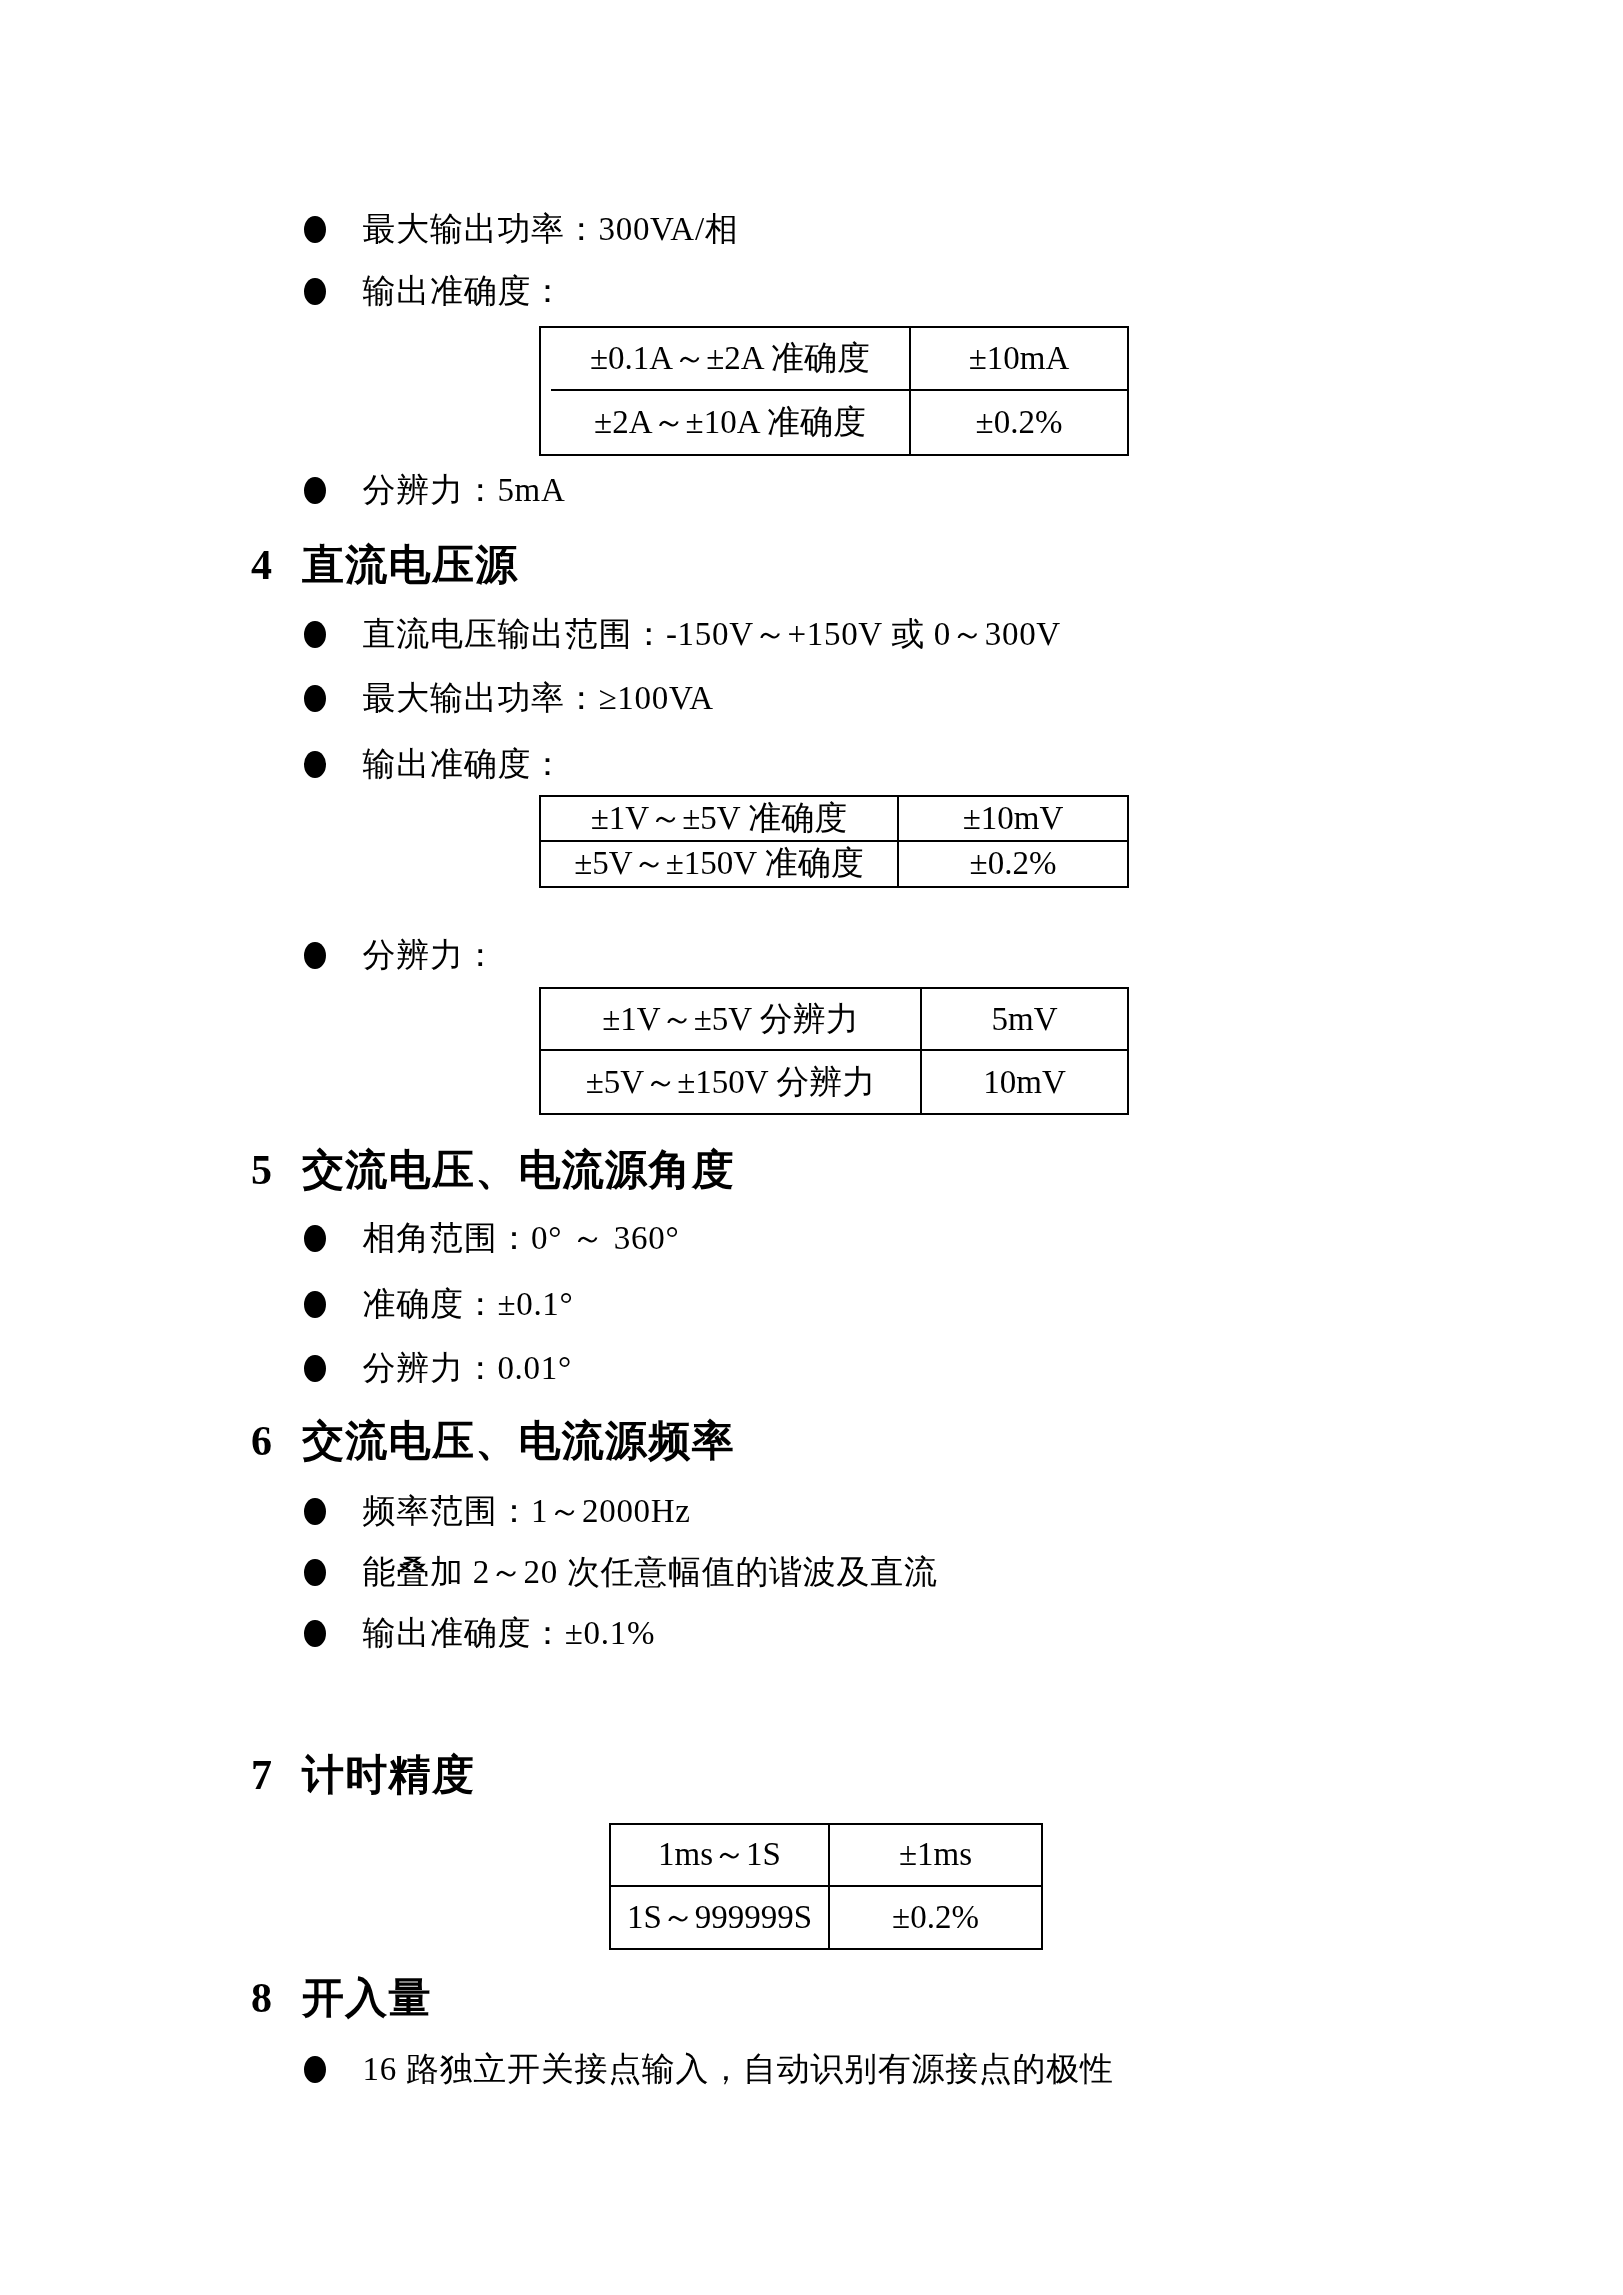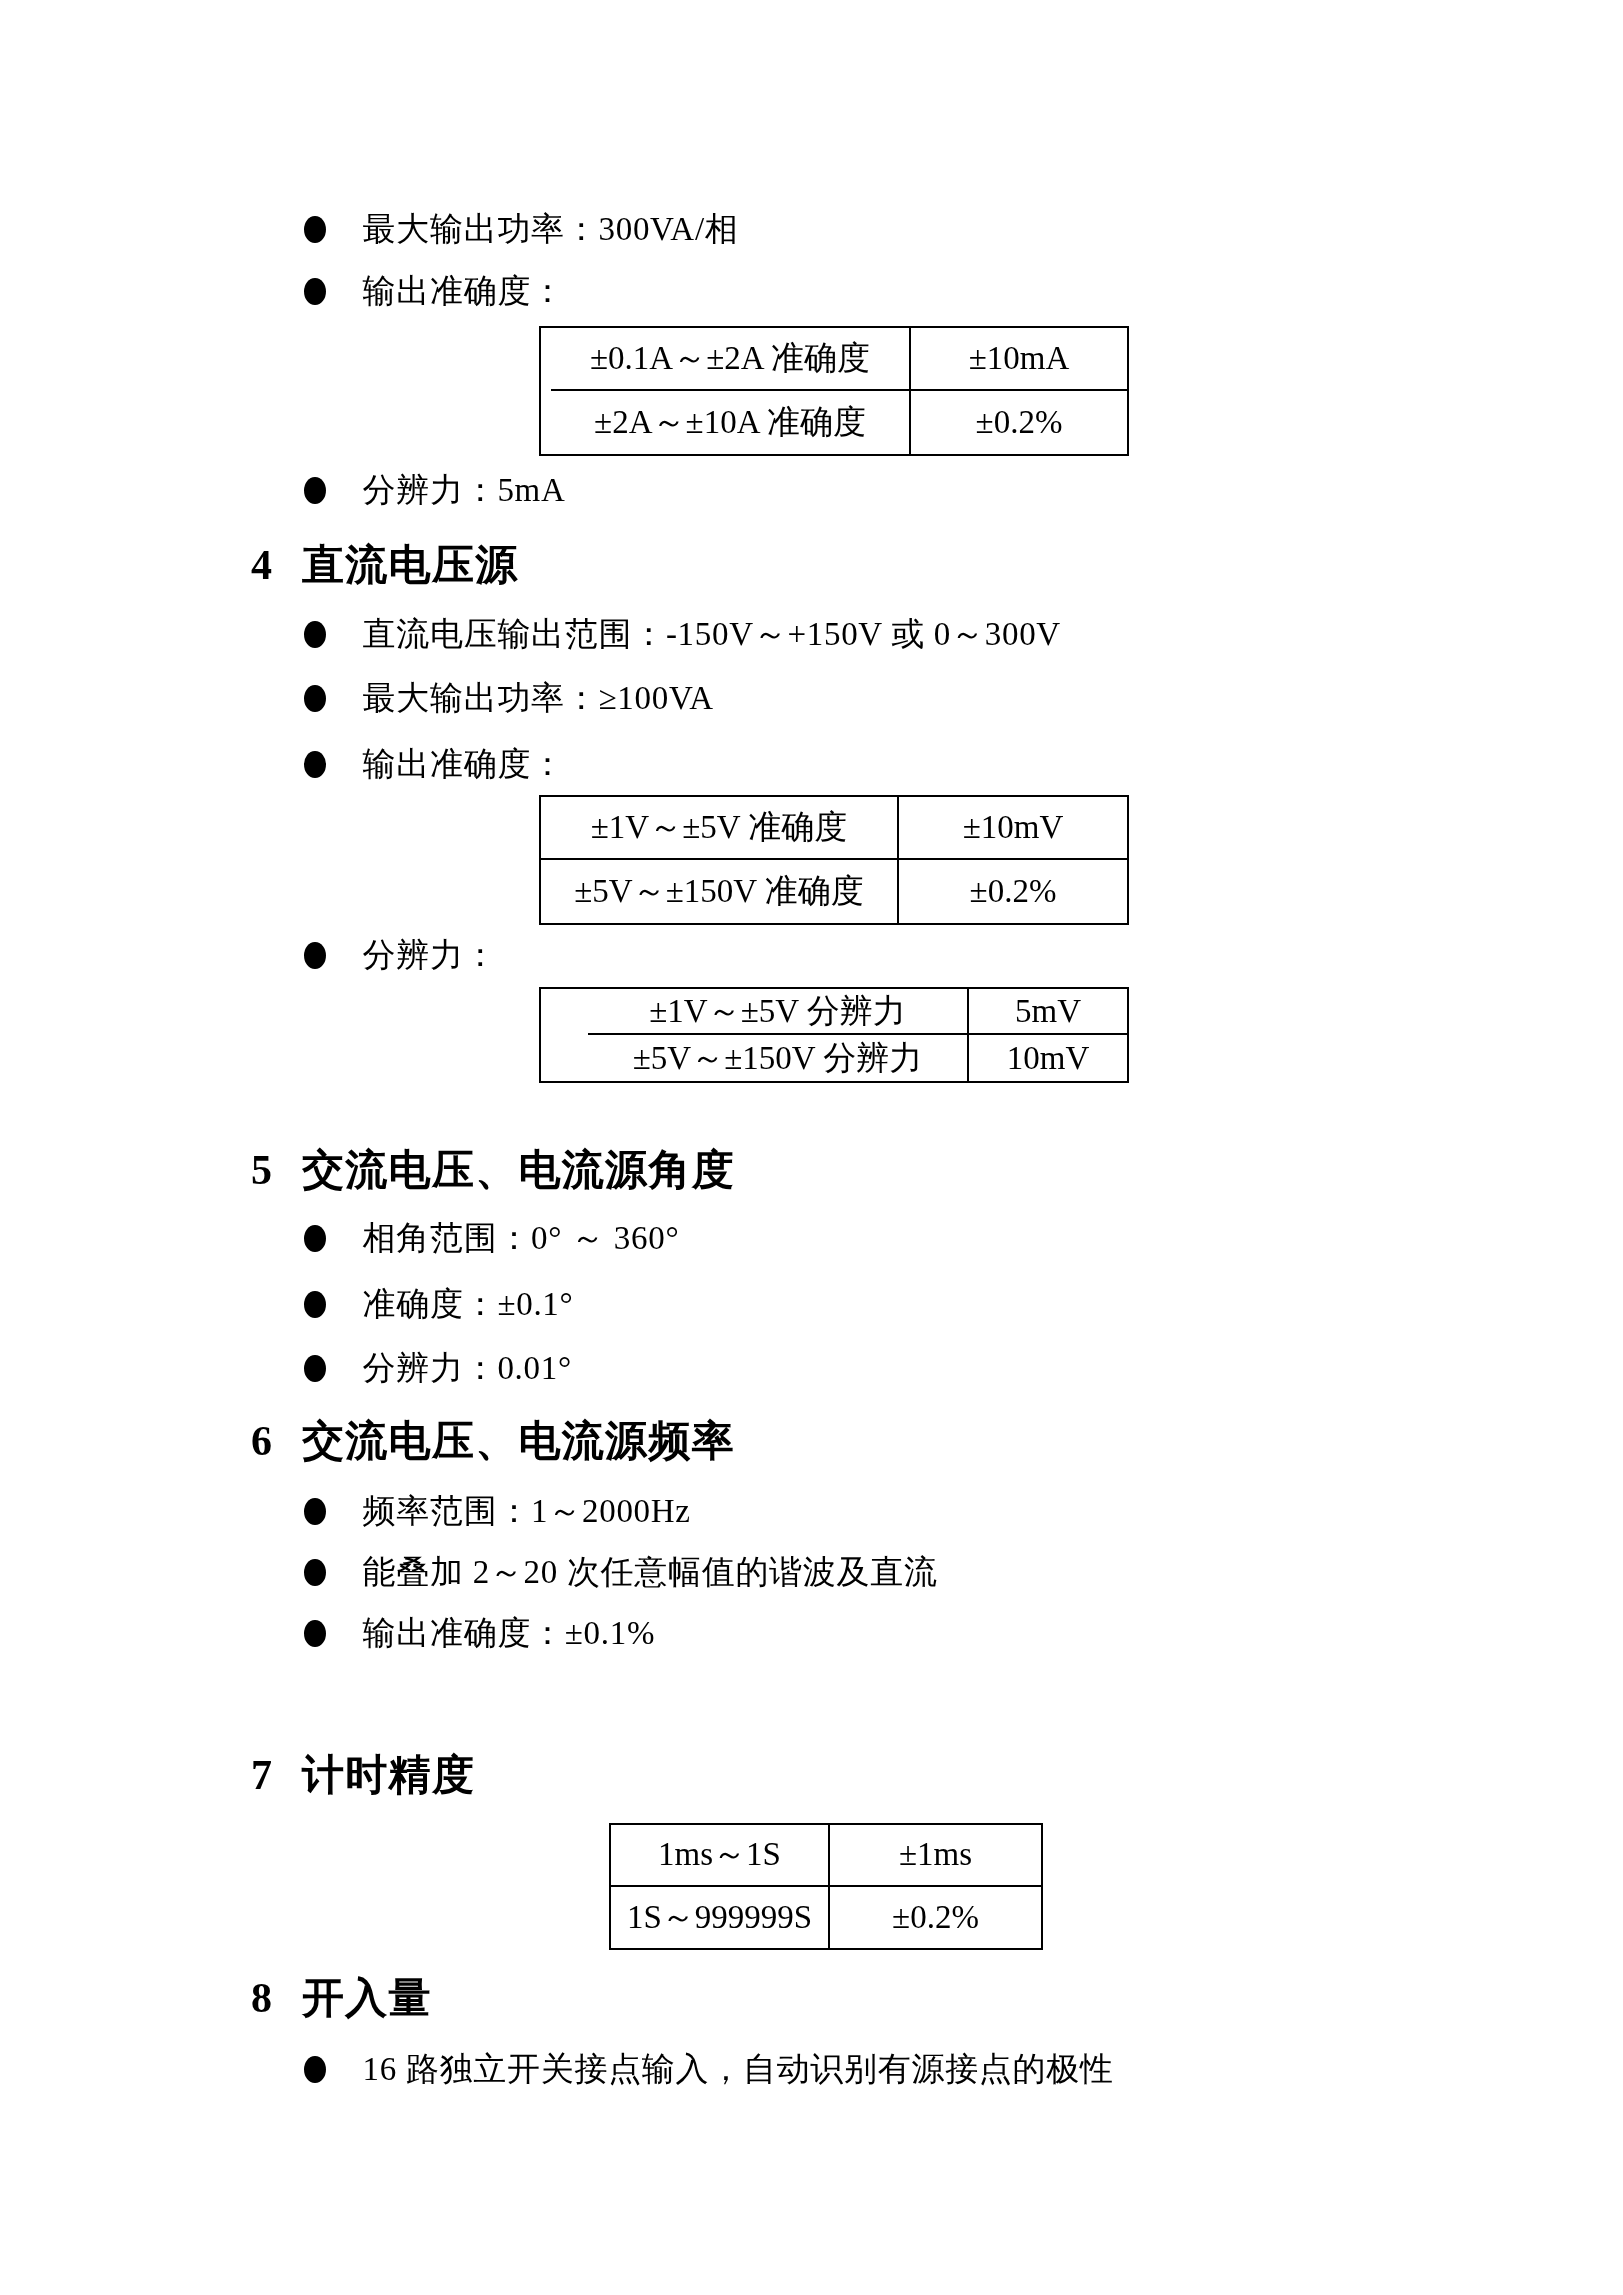--- a/index.html
+++ b/index.html
@@ -111,33 +111,33 @@
   <div class="bullet" style="top:669px">
     <span class="dot"></span>
     <span class="btext">最大输出功率：≥100VA</span>
   </div>
 
   <div class="bullet" style="top:735px">
     <span class="dot"></span>
     <span class="btext">输出准确度：</span>
   </div>
 
-  <div class="spec-table" style="left:527px; top:795px; width:590px; height:130px; grid-template-columns:358px 1fr;">
+  <div class="spec-table" style="left:527px; top:795px; width:590px; height:93px; grid-template-columns:358px 1fr;">
     <div class="cell r0 c0">±1V～±5V 准确度</div>
     <div class="cell r0">±10mV</div>
     <div class="cell c0">±5V～±150V 准确度</div>
     <div class="cell">±0.2%</div>
   </div>
 
   <div class="bullet" style="top:926px">
     <span class="dot"></span>
     <span class="btext">分辨力：</span>
   </div>
 
-  <div class="spec-table" style="left:527px; top:987px; width:590px; height:96px; grid-template-columns:381px 1fr;padding-left:47px;">
+  <div class="spec-table" style="left:527px; top:987px; width:590px; height:128px; grid-template-columns:381px 1fr;">
     <div class="cell r0 c0">±1V～±5V 分辨力</div>
     <div class="cell r0">5mV</div>
     <div class="cell c0">±5V～±150V 分辨力</div>
     <div class="cell">10mV</div>
   </div>
 
   <div class="heading" style="top:1138px">
     <span class="h-num">5</span>
     <span class="h-title">交流电压、电流源角度</span>
   </div>

